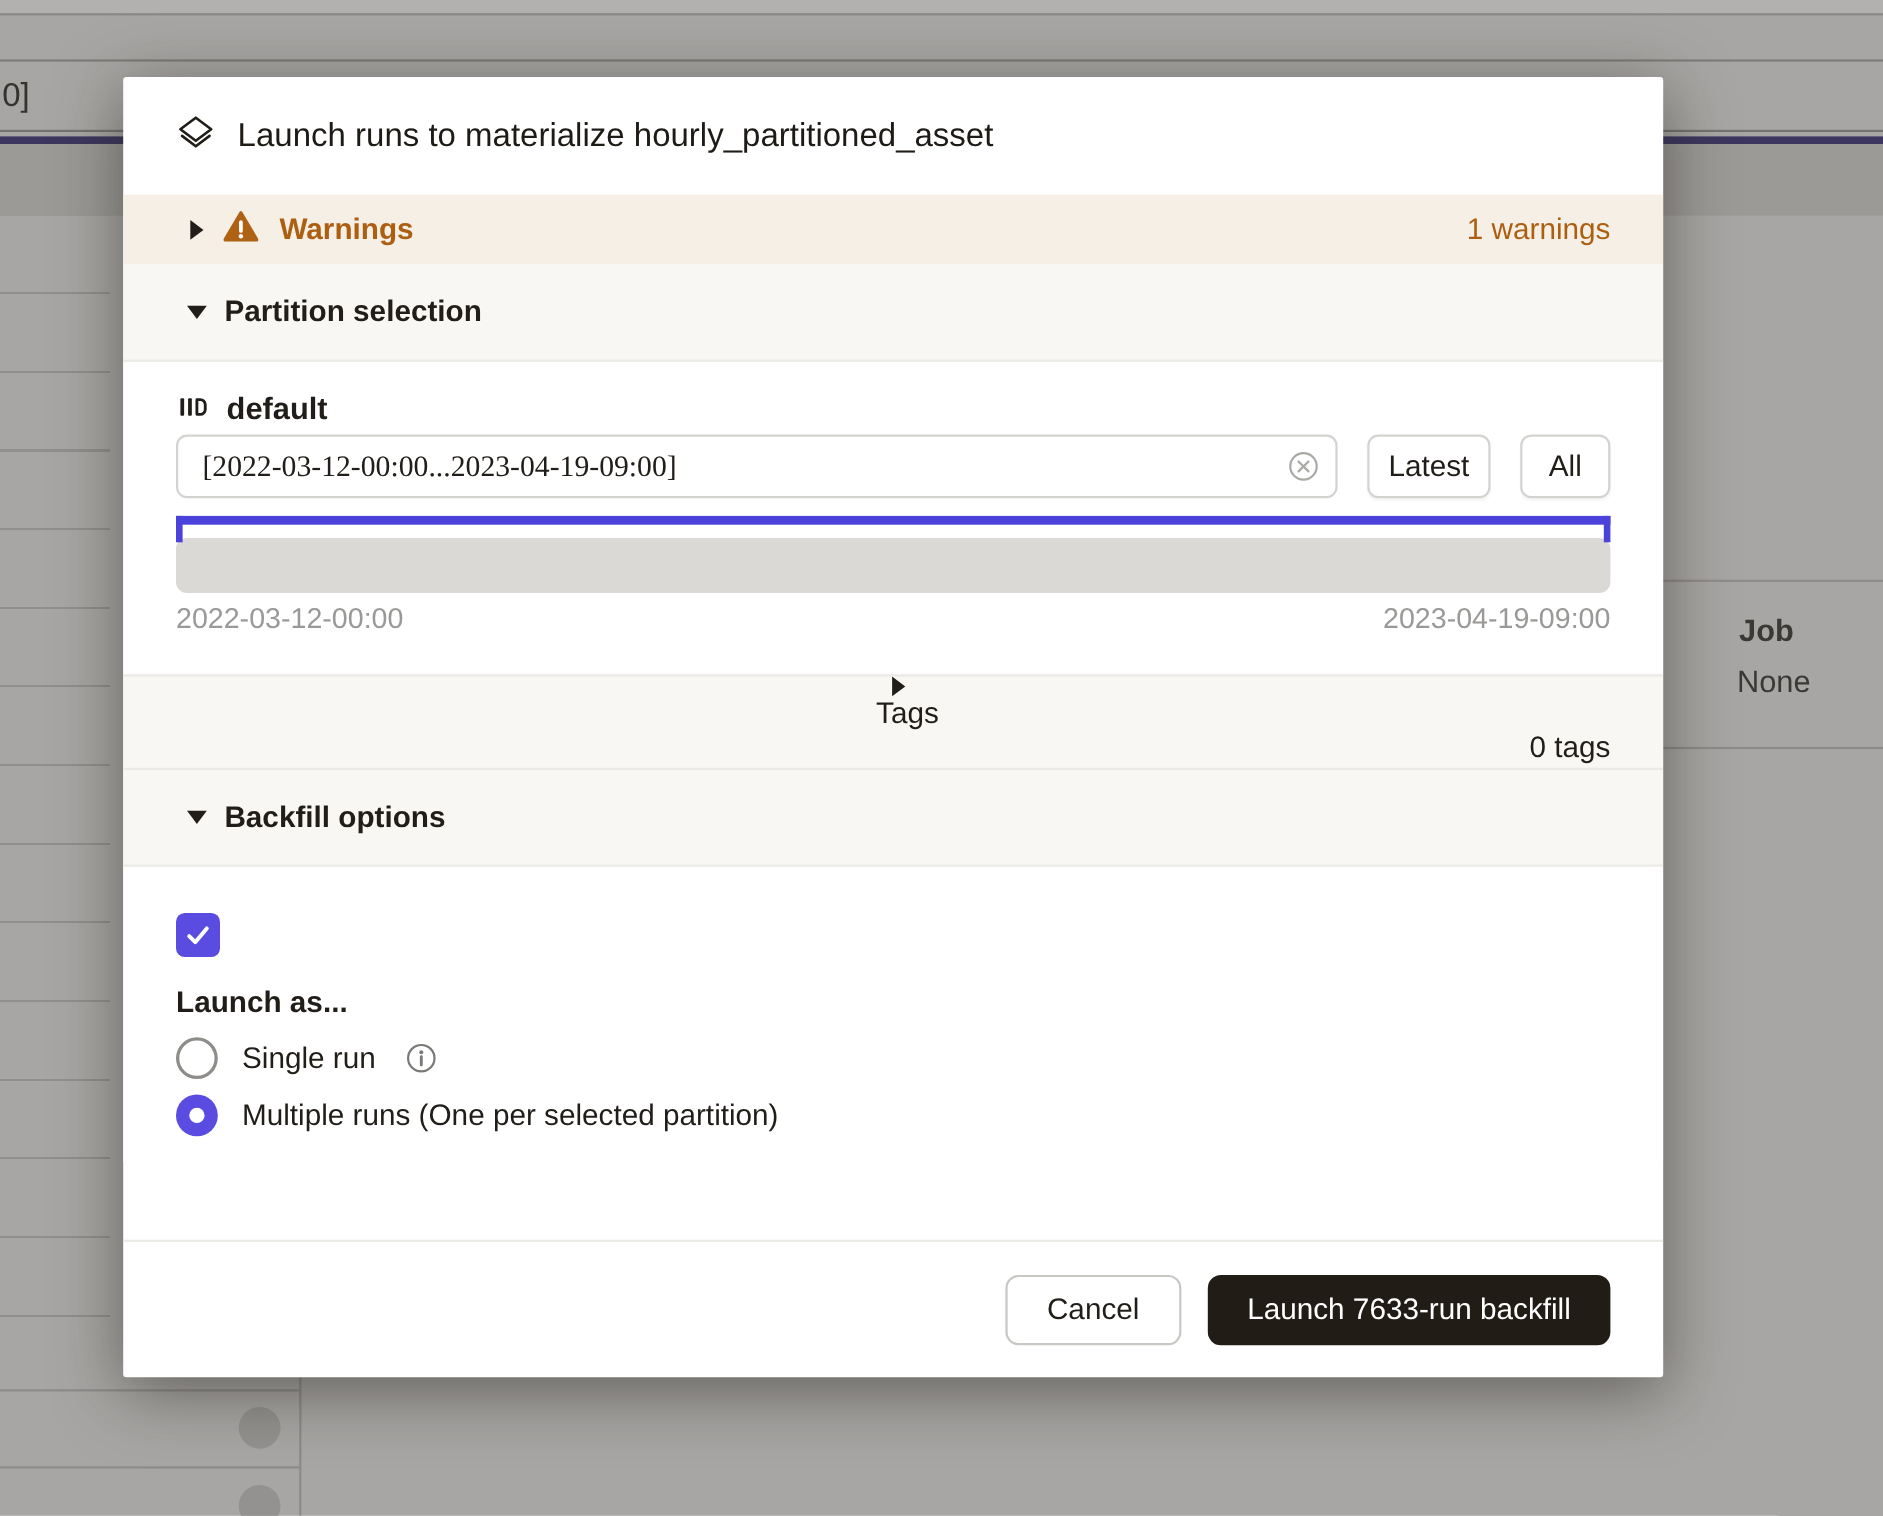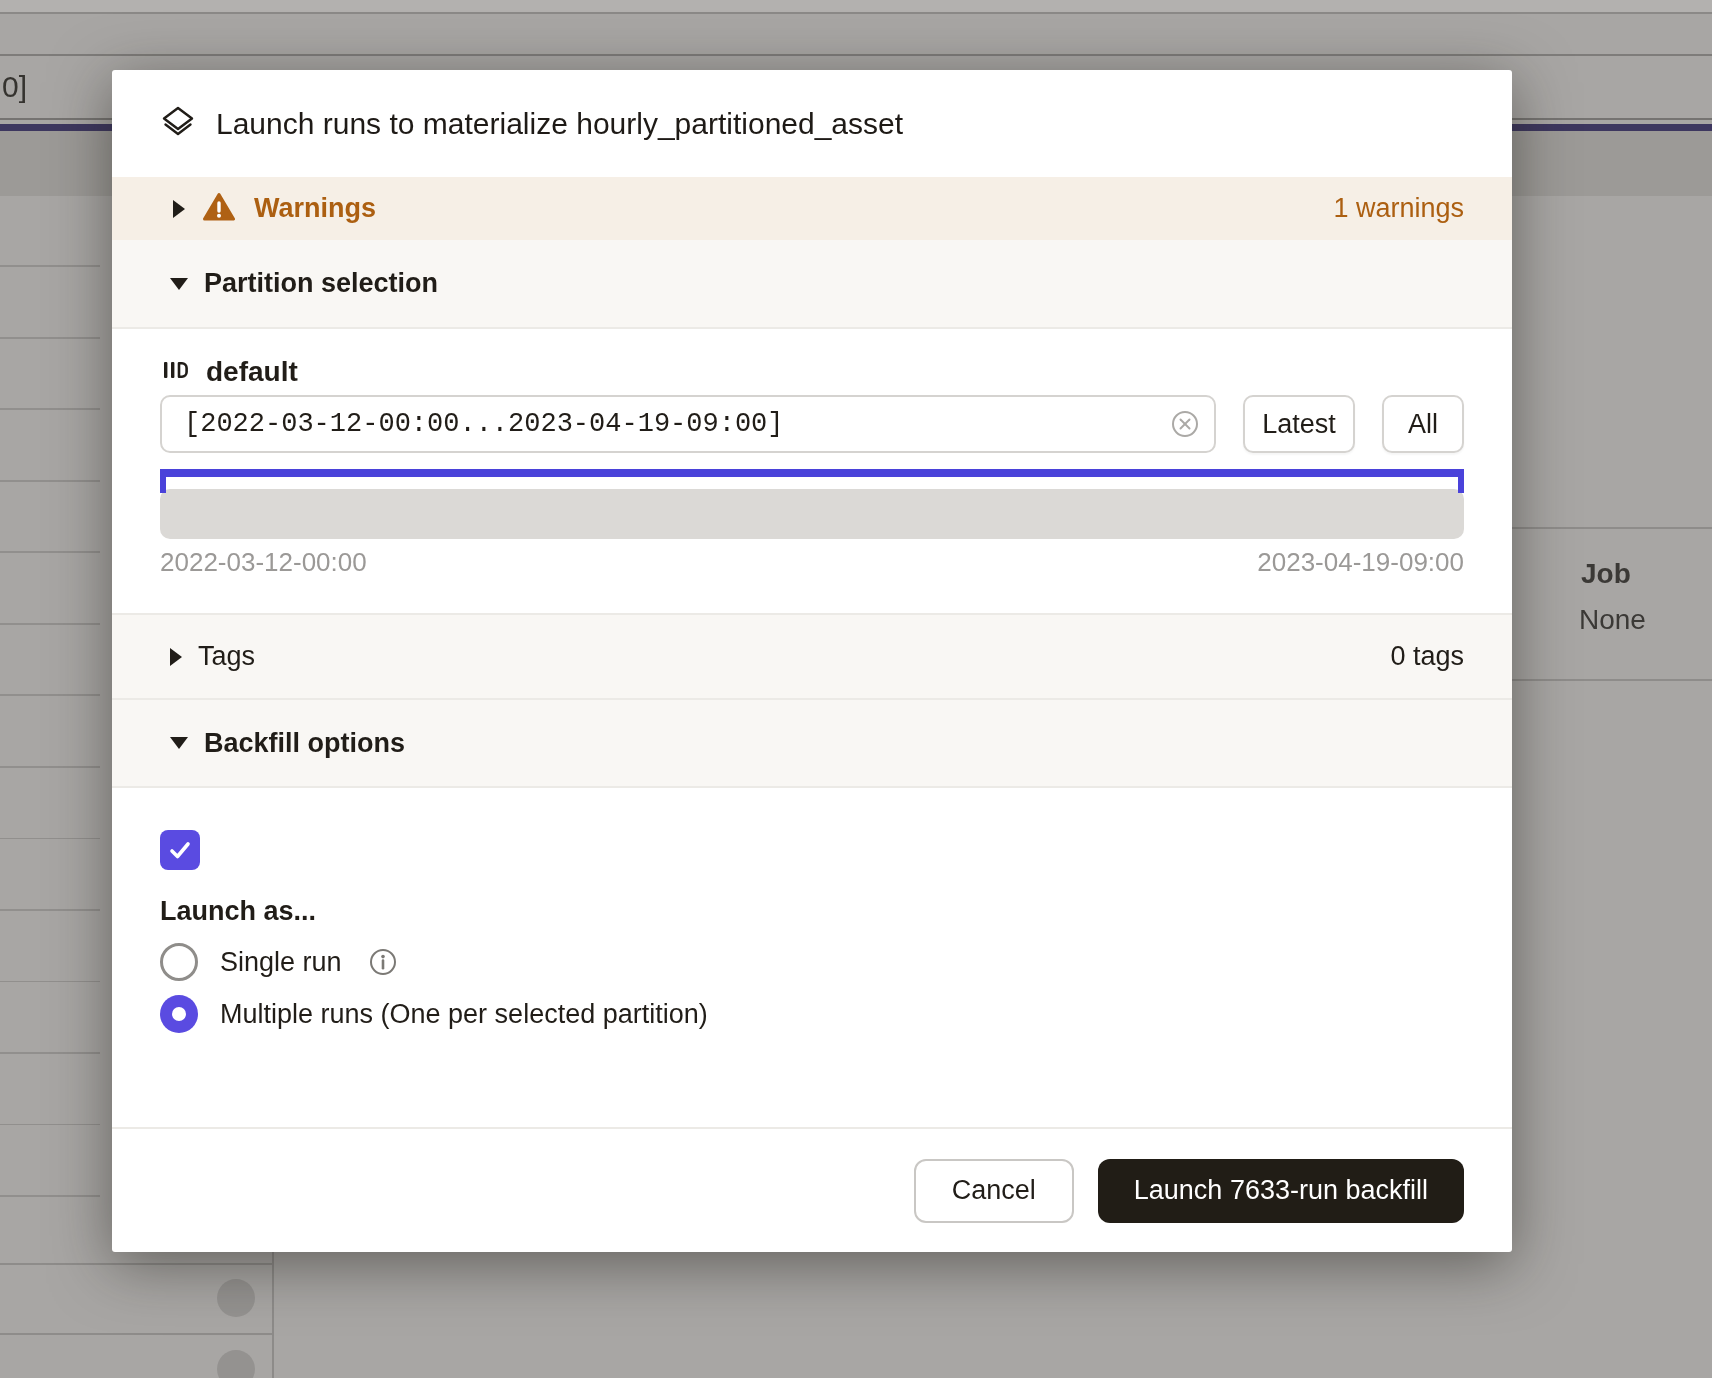--- a/index.html
+++ b/index.html
@@ -39,34 +39,34 @@
   .warnings-row { height:63px; flex:none; background:#F6EFE6; display:flex; align-items:center; padding:0 48px 0 61px; }
   .warnings-label { font-size:27px; font-weight:600; color:#AC5F11; margin-left:19px; }
   .warnings-count { margin-left:auto; font-size:27px; color:#AC5F11; }
 
   .caret-right { width:0; height:0; border-top:9px solid transparent; border-bottom:9px solid transparent; border-left:12px solid #211D18; }
   .caret-down { width:0; height:0; border-left:9px solid transparent; border-right:9px solid transparent; border-top:12px solid #211D18; }
 
   .section-row { flex:none; background:#F9F7F4; display:flex; align-items:center; padding:0 48px 0 58px; }
   .section-row .label { font-size:27px; font-weight:700; color:#211D18; margin-left:16px; }
   .partition-header { height:89px; border-bottom:2px solid #ECEAE6; }
-  .tags-row { height:87px; border-top:2px solid #ECEAE6; border-bottom:2px solid #ECEAE6; }
+  .tags-row { height:87px; border-top:2px solid #ECEAE6; border-bottom:2px solid #ECEAE6;flex-direction:column; }
   .tags-row .label { font-weight:400; }
   .tags-count { margin-left:auto; font-size:27px; color:#211D18; }
   .backfill-header { height:88px; border-bottom:2px solid #ECEAE6; }
 
   .content-1 { flex:none; padding:26px 48px 36px 48px; background:#fff; }
   .default-row { display:flex; align-items:center; gap:16px; height:34px; margin-bottom:6px; }
   .default-label { font-size:28px; font-weight:700; color:#211D18; }
   .partition-desc { font-size:27px; color:#211D18; height:32px; margin-bottom:18px; }
 
   .input-row { display:flex; gap:27px; margin-bottom:16px; }
   .range-input-wrap { position:relative; flex:1; }
   .range-input { width:100%; height:58px; border:2px solid #D5D3D0; border-radius:10px; padding:0 60px 0 22px;
-    font-size:27px; color:#211D18; font-family:Liberation Mono, monospace; background:#fff; outline:none; }
+    font-size:27px; color:#211D18; font-family:Liberation Serif, serif; background:#fff; outline:none; }
   .clear-btn { position:absolute; right:16px; top:14px; width:30px; height:30px; cursor:pointer; }
   .pill-btn { height:58px; border:2px solid #D5D3D0; background:#fff; border-radius:10px; font-size:27px; color:#211D18;
     font-family:inherit; cursor:pointer; box-shadow:0 2px 2px rgba(0,0,0,.04); }
   .btn-latest { width:112px; flex:none; }
   .btn-all { width:82px; flex:none; }
 
   .timeline { position:relative; }
   .sel-line { position:relative; height:8px; background:#4A42DA; }
   .sel-line::before, .sel-line::after { content:""; position:absolute; top:0; width:6px; height:24px; background:#4A42DA; }
   .sel-line::before { left:0; } .sel-line::after { right:0; }

